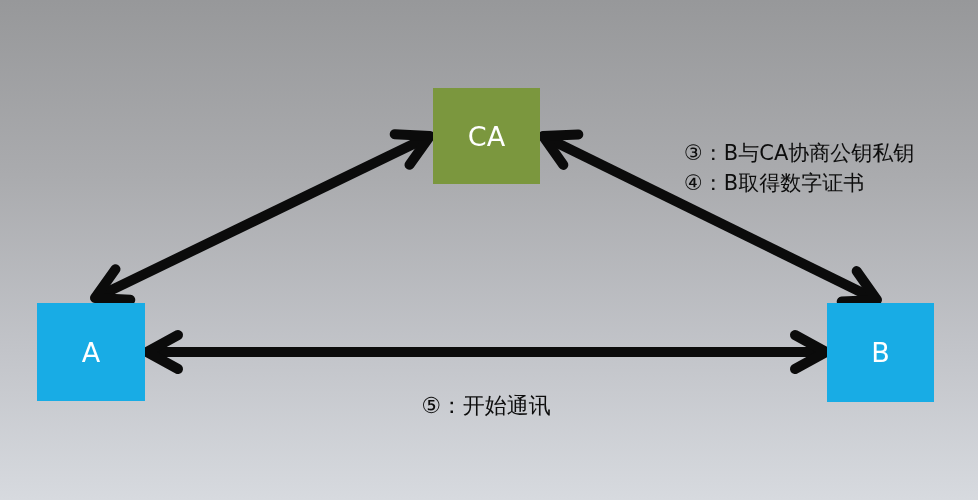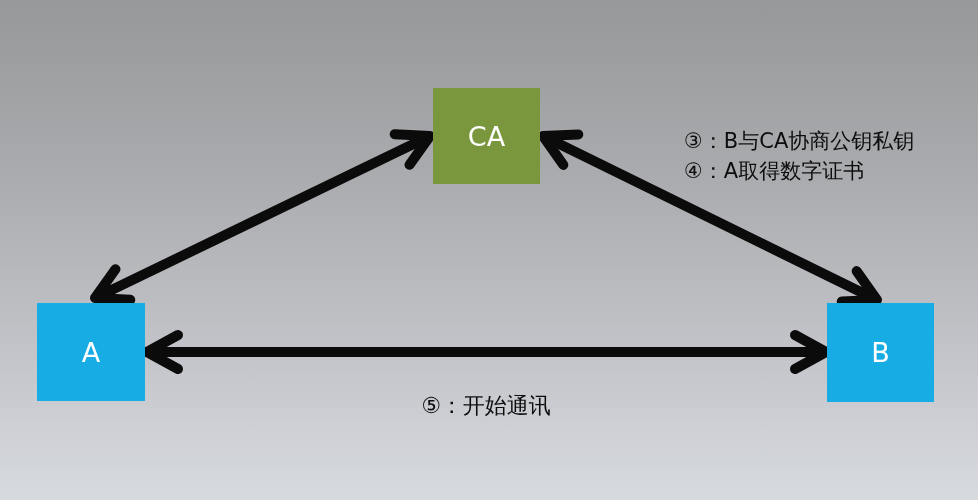--- a/index.html
+++ b/index.html
@@ -57,21 +57,21 @@
     font-size: 21px;
     line-height: 30px;
     white-space: nowrap;
   }
   .ann-left {
     left: 89px;
     top: 138px;
   }
   .ann-right {
     left: 684px;
-    top: 126px;
+    top: 138px;
   }
   .ann-bottom {
     left: 486px;
     top: 391px;
     transform: translateX(-50%);
     font-size: 22px;
   }
 </style>
 </head>
 <body>
@@ -97,20 +97,20 @@
     <span>A</span>
   </div>
 
   <div class="node node-b">
     <span>B</span>
   </div>
 
 
   <div class="ann ann-right">
     <div>③：B与CA协商公钥私钥</div>
-    <div>④：A取得数字证书</div>
+    <div>④：B取得数字证书</div>
   </div>
 
   <div class="ann ann-bottom">
     <div>⑤：开始通讯</div>
   </div>
 
 </div>
 
 </body></html>

